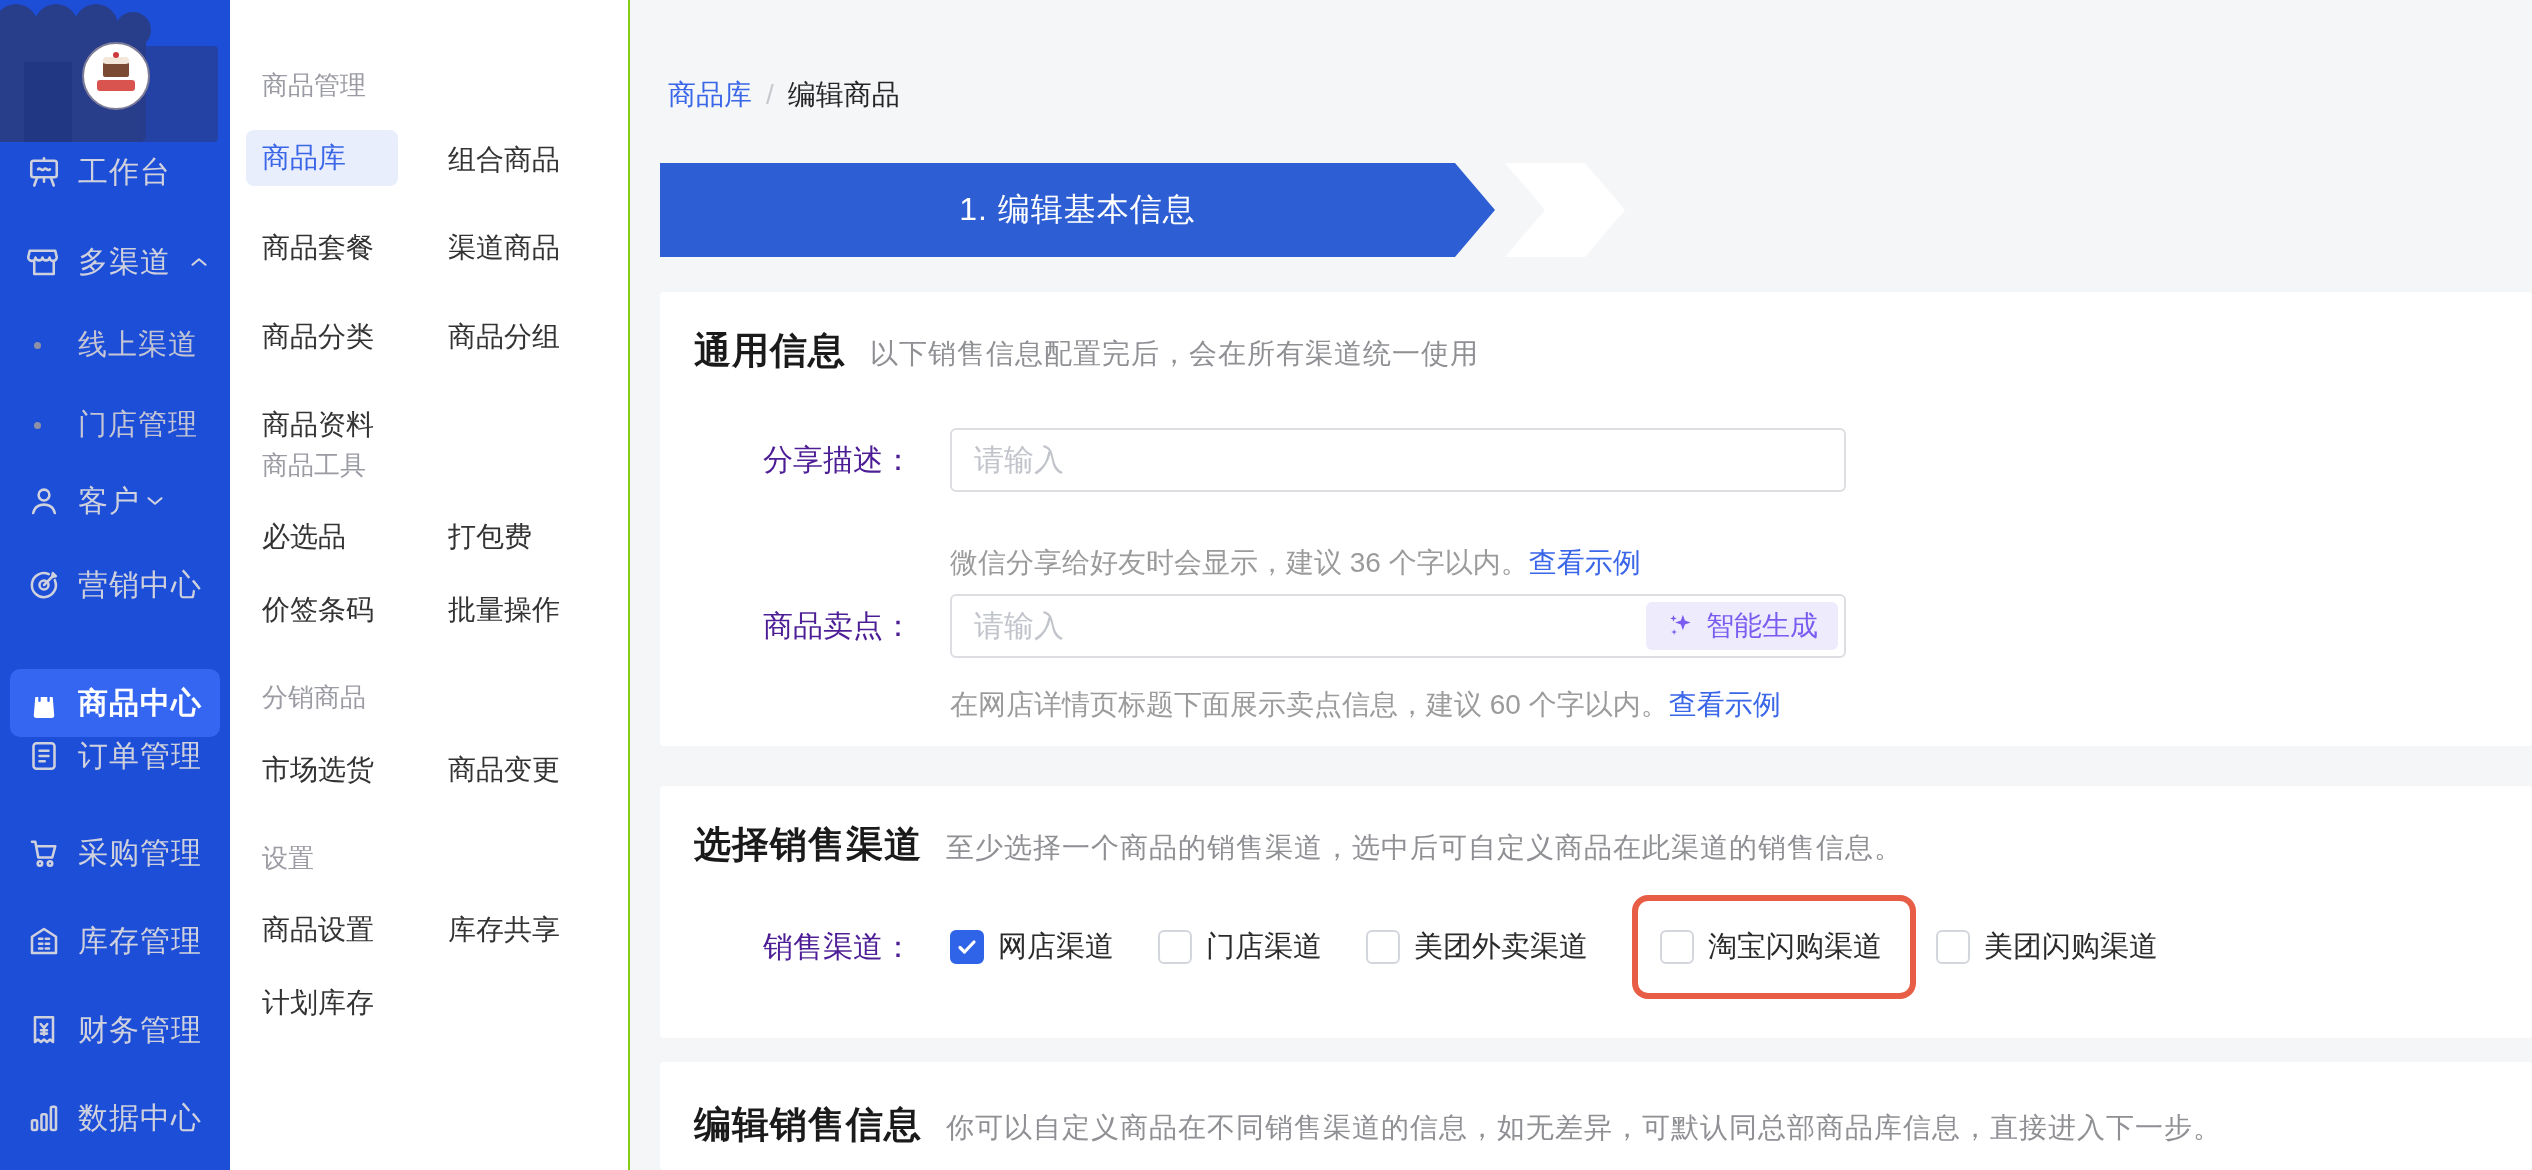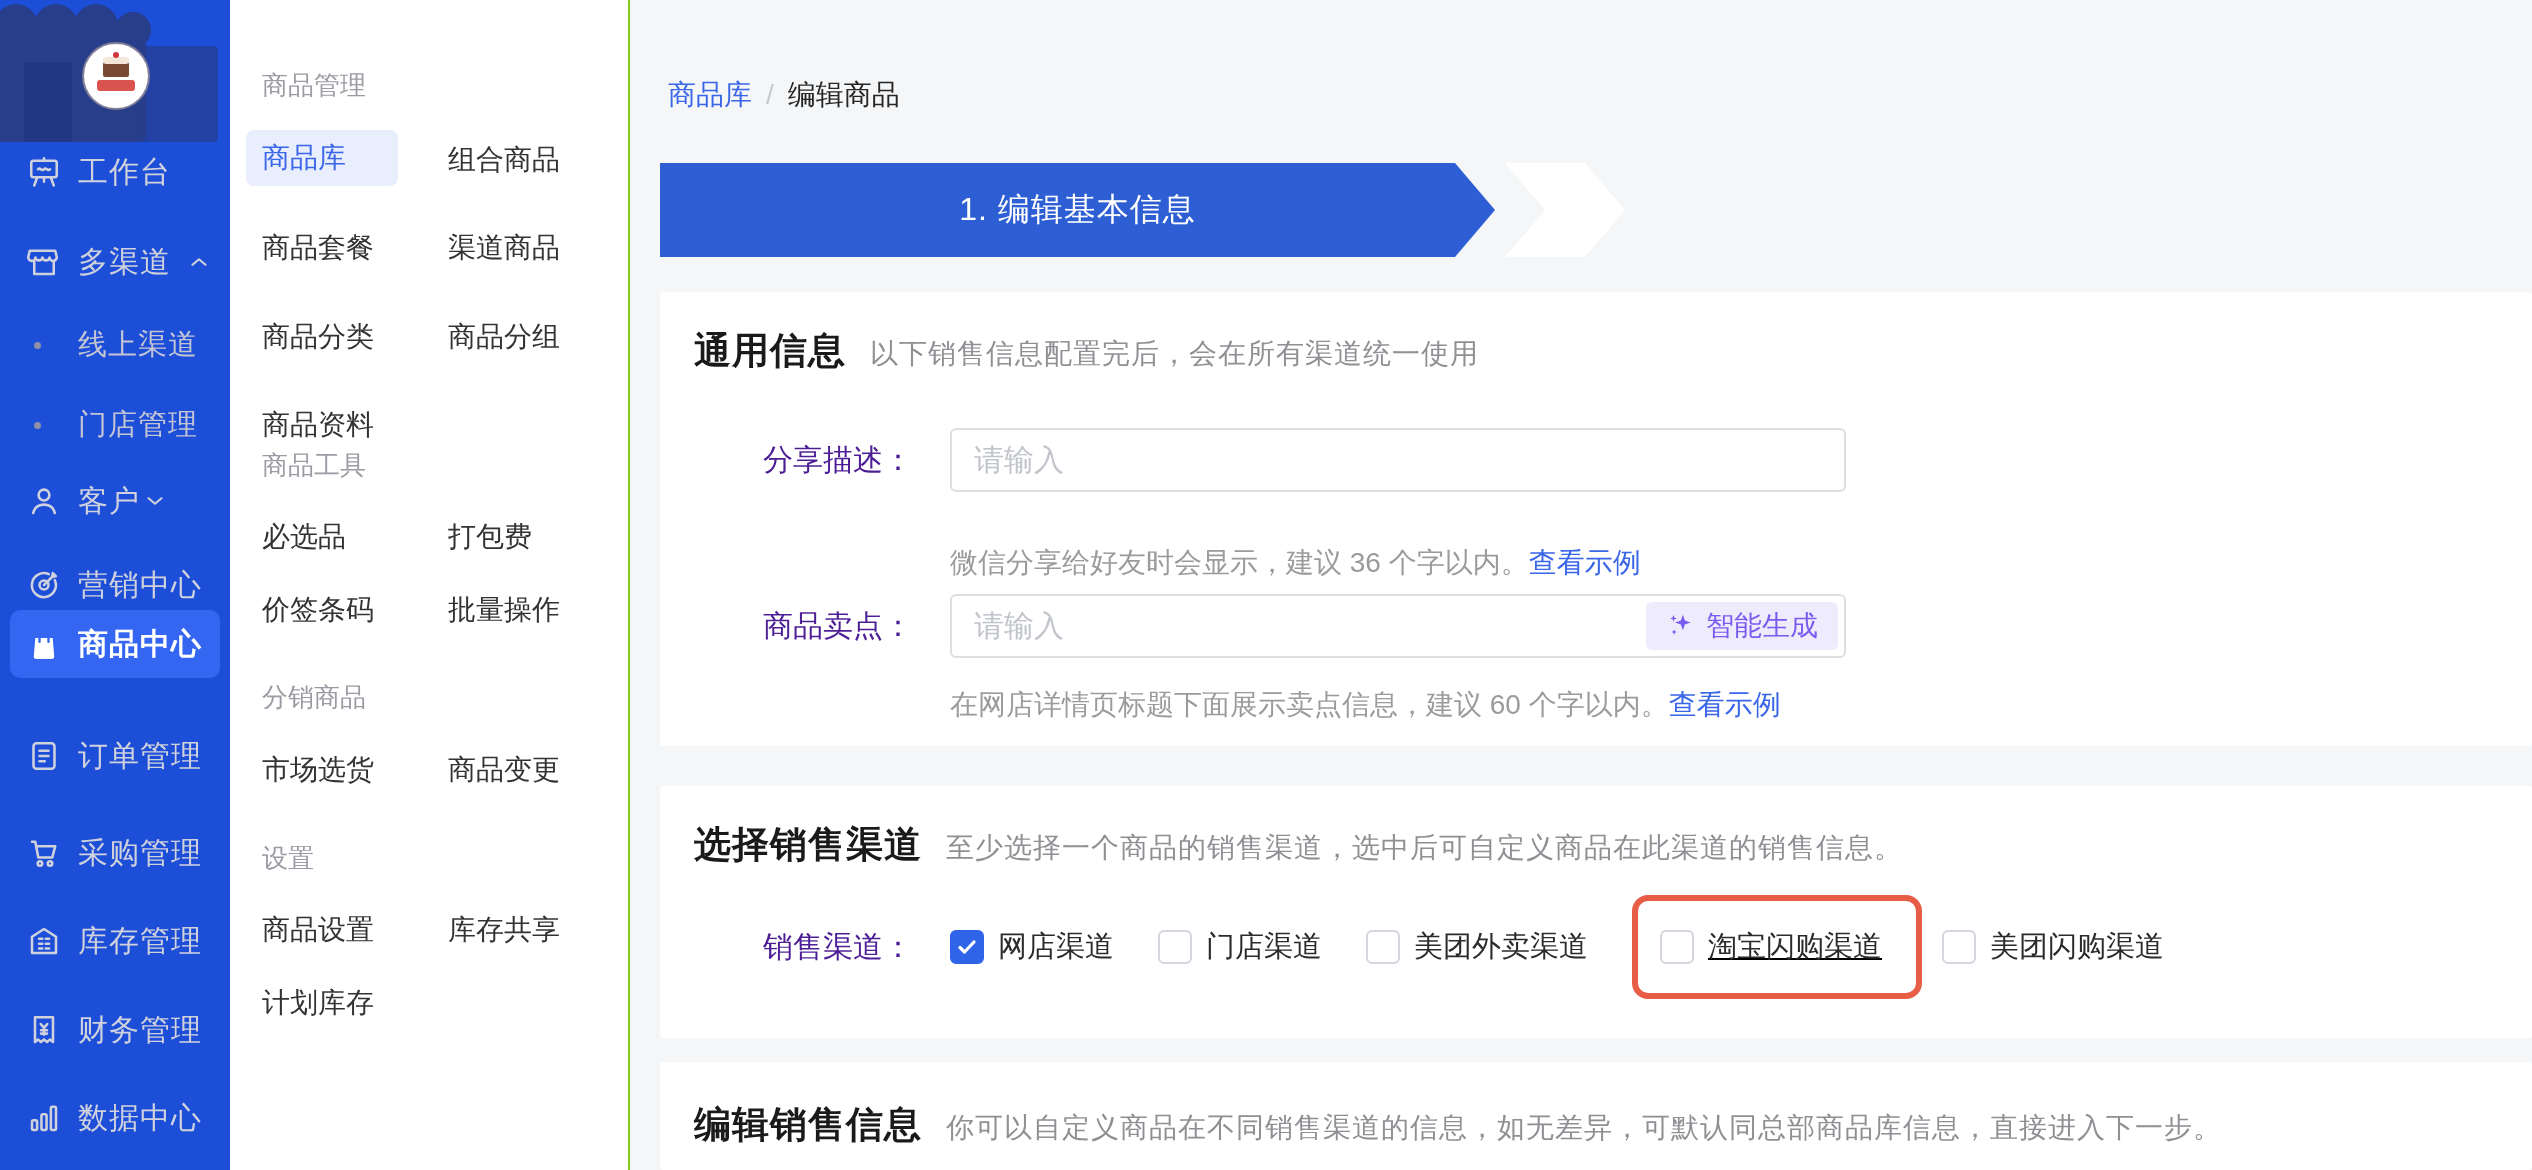--- a/index.html
+++ b/index.html
@@ -56,21 +56,21 @@
   .hint .lnk{color:#3a66e8;cursor:pointer;}
   .ai-btn{position:absolute;right:6px;top:6px;height:48px;padding:0 20px;background:#eeebfc;border-radius:6px;display:flex;align-items:center;gap:10px;cursor:pointer;}
   .ai-btn span{font-size:28px;color:#7a5cf0;}
 
   .channel-row{position:absolute;left:290px;top:106px;height:110px;display:flex;align-items:center;}
   .cb-item{display:inline-flex;align-items:center;margin-right:44px;cursor:pointer;}
   .cb-box{width:34px;height:34px;border:2px solid #d3d6dd;border-radius:6px;background:#fff;box-sizing:border-box;flex:none;display:flex;align-items:center;justify-content:center;}
   .cb-box.checked{background:#2f63e8;border-color:#2f63e8;}
   .cb-label{margin-left:14px;font-size:29px;color:#2b2b2b;white-space:nowrap;}
   .highlight-wrap{display:inline-flex;align-items:center;border:6px solid #e85d45;border-radius:16px;padding:26px 22px;margin-right:20px;}
-  .highlight-wrap .cb-item{margin-right:12px;text-decoration:underline;}
+  .highlight-wrap .cb-item{margin-right:6px;}
 
   svg{display:block;}
 </style>
 </head>
 <body>
 
 <div class="page">
 
   <div class="sidebar">
     <svg class="decor" width="260" height="160" viewBox="0 0 260 160">
@@ -147,21 +147,21 @@
         <svg width="36" height="36" viewBox="0 0 24 24" fill="none" stroke="#cfd1dd" stroke-width="1.7" stroke-linecap="round" stroke-linejoin="round">
             <path d="M19.2 8.8A8 8 0 1 1 15.2 4.8"></path>
             <circle cx="12" cy="12" r="3"></circle>
             <path d="M12 12l5.5-5.5"></path>
             <path d="M17.5 6.5l.4-2.4 2 2-2.4.4z"></path>
           </svg>
       </span>
       <span class="nlabel">营销中心</span>
     </div>
 
-    <div class="nav-active" style="top:610px;">
+    <div class="nav-active" style="top:669px;">
       <span class="nico">
         <svg width="36" height="36" viewBox="0 0 24 24">
             <path d="M6.2 8h11.6l1 12a1.8 1.8 0 0 1-1.8 2H7a1.8 1.8 0 0 1-1.8-2l1-12z" fill="#ffffff"></path>
             <path d="M9 10.5V7a3 3 0 0 1 6 0v3.5" fill="none" stroke="#3466f2" stroke-width="1.6" stroke-linecap="round"></path>
           </svg>
       </span>
       <span class="nlabel">商品中心</span>
     </div>
 
     <div class="nav-item" style="top:726px;">

